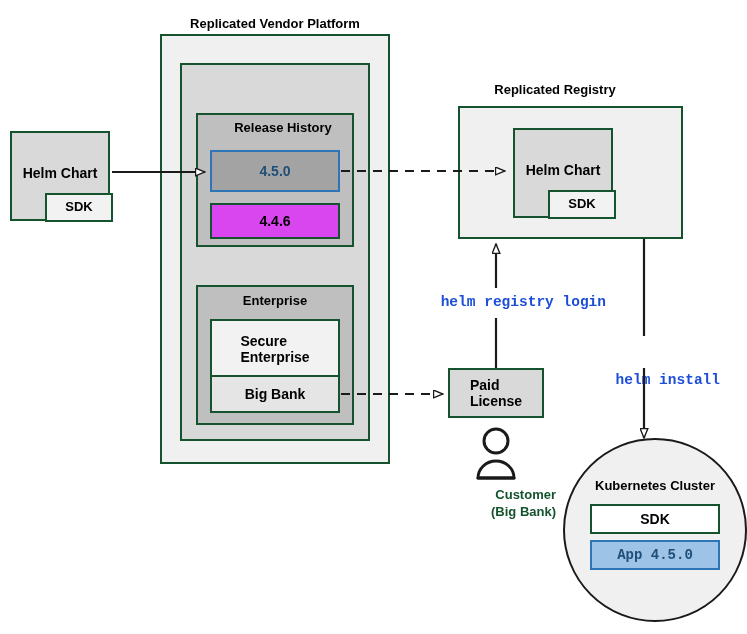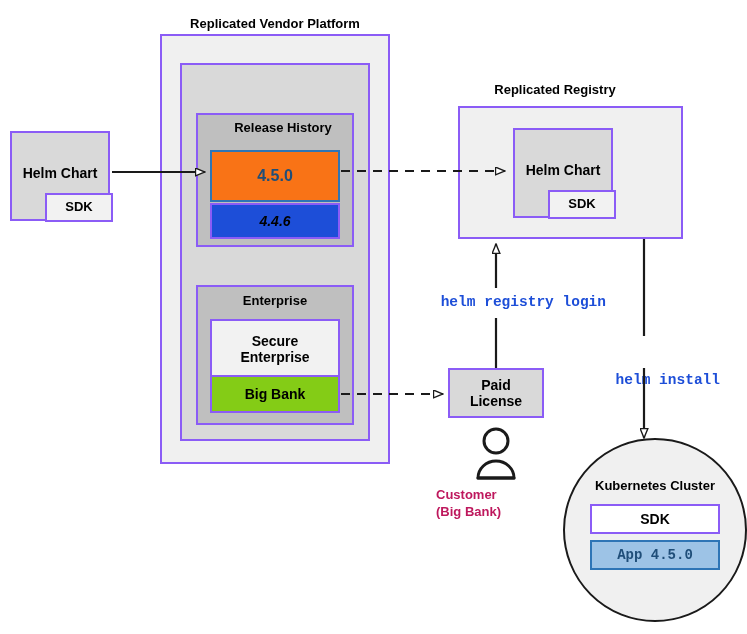--- a/index.html
+++ b/index.html
@@ -17,25 +17,25 @@
   #diagram {
     position: absolute;
     left: 0; top: 0;
     width: 747px;
     height: 634px;
     border-radius: 23px;
   }
   .box {
     position: absolute;
     box-sizing: border-box;
-    border: 2px solid #8b5cf6;
+    border: 2px solid #14532d;
     display: flex;
     align-items: center;
     justify-content: center;
-    text-align: center;
+    text-align: left;
     font-weight: bold;
     color: #000000;
     line-height: 1.15;
   }
   .ttl {
     position: absolute;
     font-weight: bold;
     font-size: 13px;
     color: #000000;
     text-align: center;
@@ -47,22 +47,22 @@
     font-weight: bold;
     font-size: 14.5px;
     color: #1d4ed8;
     white-space: nowrap;
     text-align: right;
   }
   .plain {
     position: absolute;
     font-weight: bold;
     font-size: 13px;
-    color: #be185d;
-    text-align: left;
+    color: #14532d;
+    text-align: right;
     line-height: 1.2;
     white-space: nowrap;
   }
   svg.overlay {
     position: absolute;
     left: 0; top: 0;
     width: 747px;
     height: 634px;
     pointer-events: none;
   }
@@ -76,31 +76,31 @@
 
   <div class="box" style="left:160px; top:34px; width:230px; height:430px; background:#f0f0f0;"></div>
 
   <div class="ttl" style="left:180px; top:76px; width:190px;">Stable Channel</div>
 
   <div class="box" style="left:180px; top:63px; width:190px; height:378px; background:#d9d9d9;"></div>
 
   <div class="box" style="left:196px; top:113px; width:158px; height:134px; background:#bfbfbf;"></div>
   <div class="ttl" style="left:196px; top:120px; width:158px;padding-left:8px;">Release History</div>
 
-  <div class="box" style="left:210px; top:150px; width:130px; height:52px; background:#f97316; border-color:#2e75b6; color:#1f4e79; font-size:16px;">4.5.0</div>
+  <div class="box" style="left:210px; top:150px; width:130px; height:42px; background:#a3a3a3; border-color:#2e75b6; color:#1f4e79; font-size:14px;">4.5.0</div>
 
-  <div class="box" style="left:210px; top:203px; width:130px; height:36px; background:#1d4ed8; font-size:14px;font-style:italic;">4.4.6</div>
+  <div class="box" style="left:210px; top:203px; width:130px; height:36px; background:#d946ef; font-size:14px;">4.4.6</div>
 
   <div class="box" style="left:196px; top:285px; width:158px; height:140px; background:#bfbfbf;"></div>
   <div class="ttl" style="left:196px; top:293px; width:158px;">Enterprise</div>
 
   <div class="box" style="left:210px; top:319px; width:130px; height:60px; background:#f2f2f2; font-size:14px; white-space:pre-line;">Secure
 Enterprise</div>
 
-  <div class="box" style="left:210px; top:375px; width:130px; height:38px; background:#84cc16; font-size:14px;">Big Bank</div>
+  <div class="box" style="left:210px; top:375px; width:130px; height:38px; background:#e5e5e5; font-size:14px;">Big Bank</div>
 
   <div class="box" style="left:10px; top:131px; width:100px; height:90px; background:#d9d9d9; font-size:14px; align-items:flex-start; padding-top:32px;">Helm Chart</div>
   <div class="box" style="left:45px; top:193px; width:68px; height:29px; background:#f2f2f2; font-size:13px;">SDK</div>
 
   <div class="ttl" style="left:455px; top:82px; width:200px;">Replicated Registry</div>
 
   <div class="box" style="left:458px; top:106px; width:225px; height:133px; background:#f0f0f0;"></div>
 
   <div class="box" style="left:513px; top:128px; width:100px; height:90px; background:#d9d9d9; font-size:14px; align-items:flex-start; padding-top:32px;">Helm Chart</div>
   <div class="box" style="left:548px; top:190px; width:68px; height:29px; background:#f2f2f2; font-size:13px;">SDK</div>

